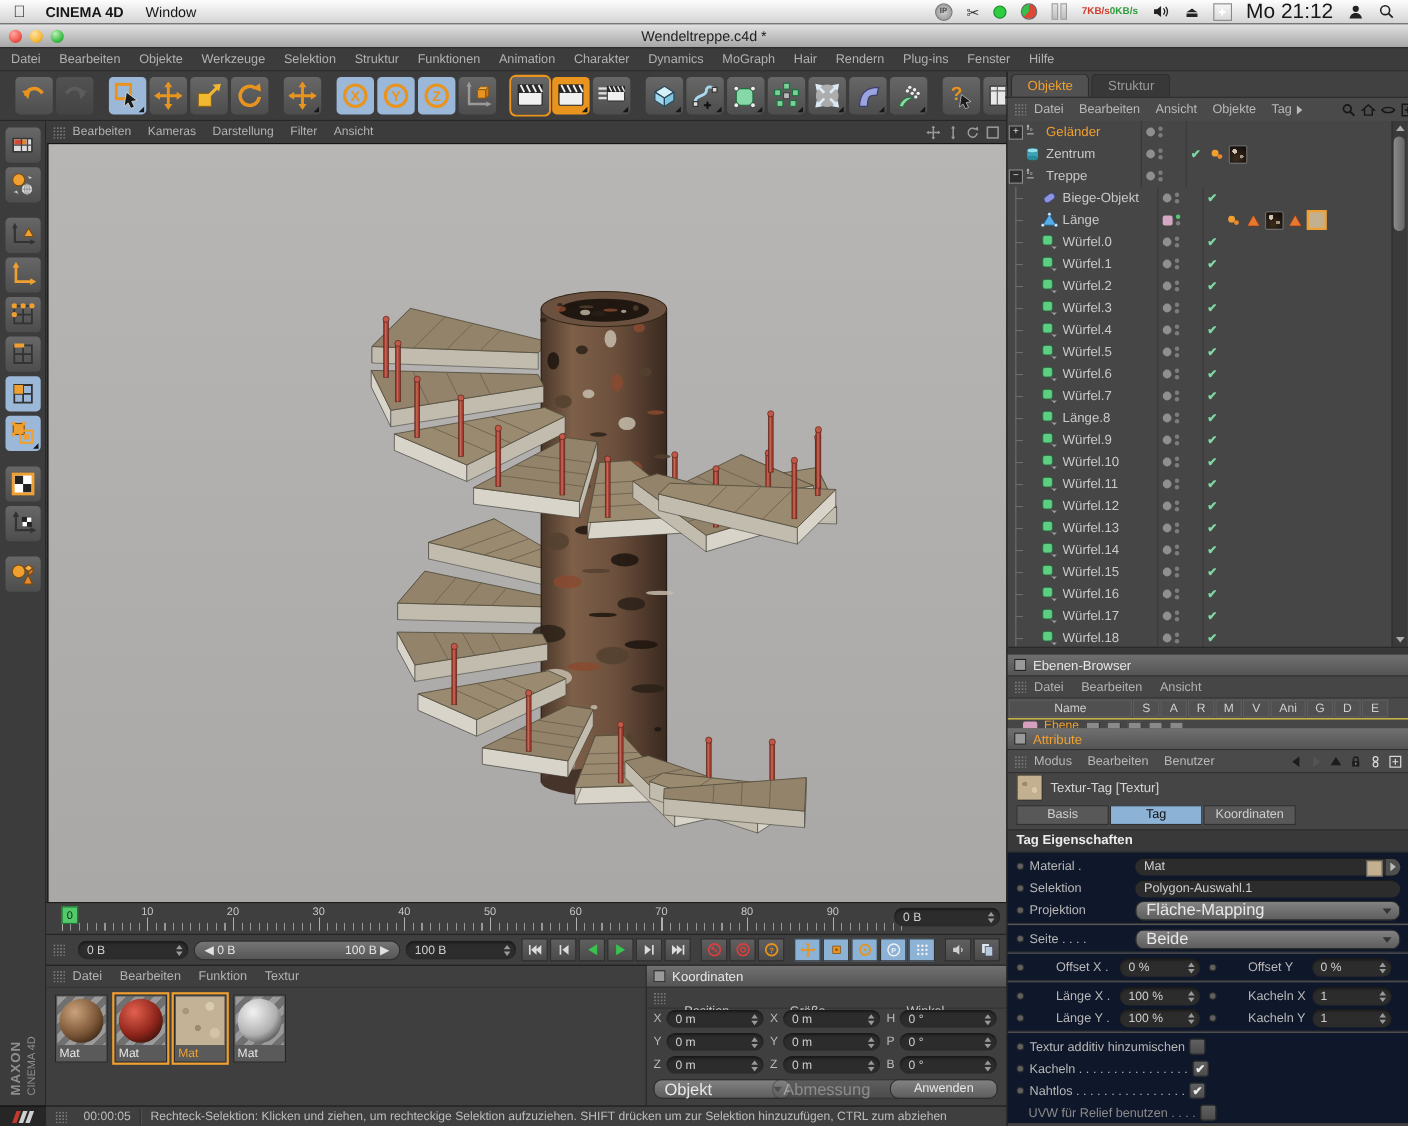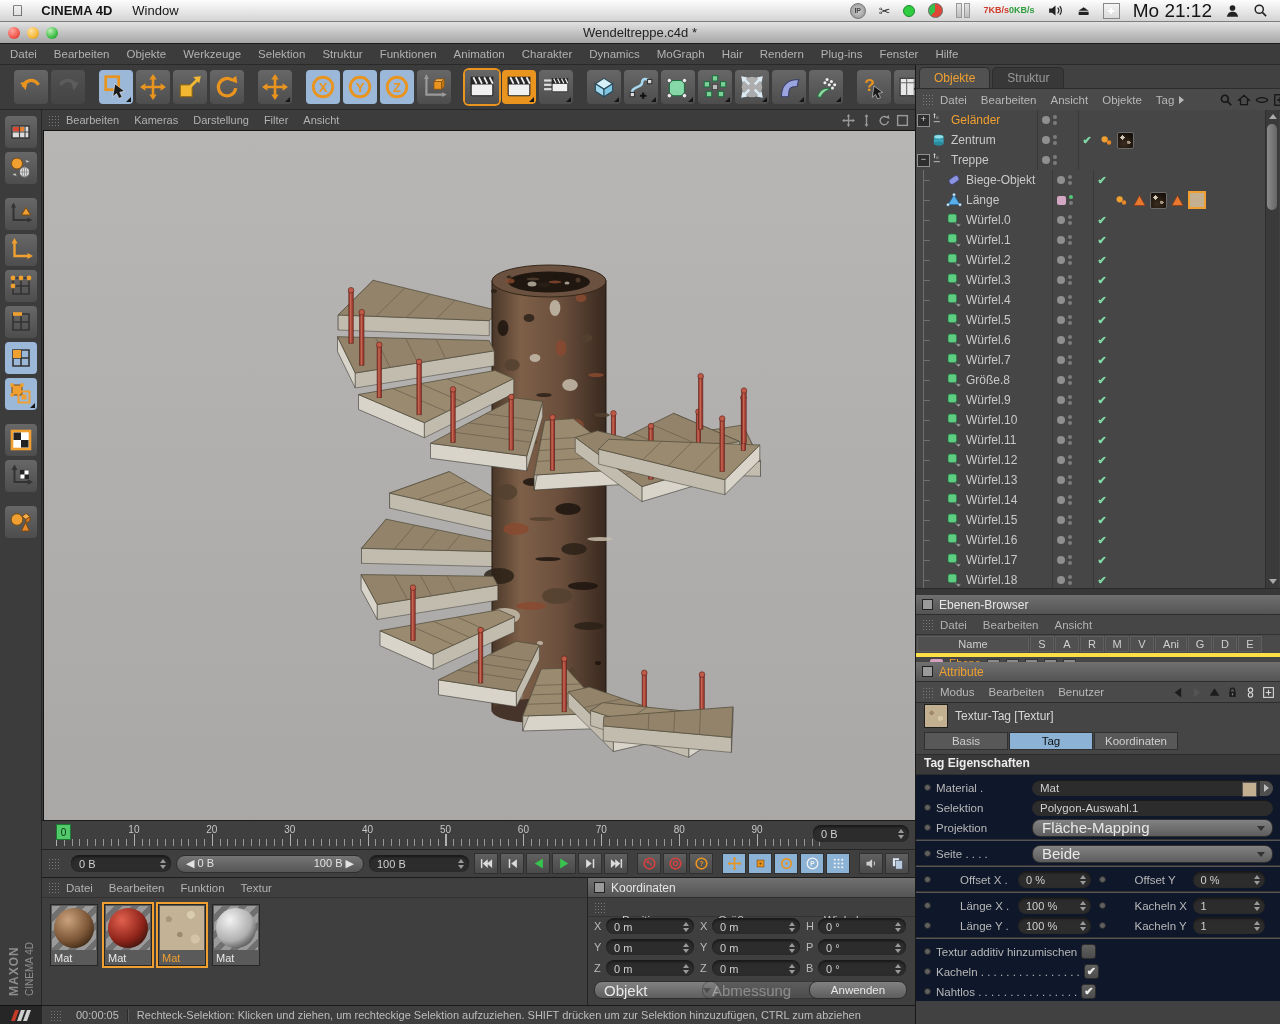--- a/index.html
+++ b/index.html
@@ -175,21 +175,21 @@
   #om-vscroll .ar{position:absolute;left:0;width:13px;height:13px;display:flex;align-items:center;justify-content:center;}
   #om-vscroll .ar.up{top:0;}
   #om-vscroll .ar.dn{bottom:0;}
   #om-vscroll .ar i{width:0;height:0;border-left:4px solid transparent;border-right:4px solid transparent;}
   #om-vscroll .up i{border-bottom:5px solid #aaa;}
   #om-vscroll .dn i{border-top:5px solid #aaa;}
   #om-hstrip{position:absolute;left:0;top:523px;width:365px;height:7px;background:#383838;border-top:1px solid #2a2a2a;}
 
   
   #lb{position:absolute;left:0;top:530px;width:365px;height:67px;overflow:hidden;background:#464646;}
-  #lb-cols{display:flex;padding:1px 1px;background:#4a4a4a;border-bottom:4px solid #fde047;}
+  #lb-cols{display:flex;padding:1px 1px;background:#4a4a4a;border-bottom:1px solid #fde047;}
   .lbh{border:1px solid #5e5e5e;background:#505050;margin-right:1px;font-size:11px;color:#cfcfcf;padding:1px 3px;text-align:center;flex:none;}
   #lb-row{display:flex;align-items:flex-start;height:10px;overflow:hidden;padding-left:14px;gap:6px;font-size:11px;}
   #lb-row .sw{width:13px;height:8px;border-radius:2px;background:#d4a0be;margin-top:2px;}
   #lb-row .lbl{color:#f0a030;}
   #lb-row .mi9{width:11px;height:8px;margin-top:2px;background:#8a8a8a;border:1px solid #333;}
 
   
   #attr{position:absolute;left:0;top:597px;width:365px;height:437px;}
   #attr-menu{height:20px;background:#4a4a4a;border-bottom:1px solid #2c2c2c;display:flex;align-items:center;padding:0 6px;font-size:11.5px;color:#b8b8b8;}
   #attr-menu .menu-item{margin-right:14px;}
@@ -1507,21 +1507,21 @@
         </div>
         <div class="trow">
           <span class="branch"></span>
           <span class="texp"></span>
           <span class="ticon">
             <svg viewBox="0 0 24 24">
               <rect x="3" y="3" width="13" height="13" rx="3" fill="#5ecf82" stroke="#1e6e3a"></rect>
               <path d="M12 15c4 4 7 4 10 2.5L19 22z" fill="#aaa" stroke="#666" stroke-width=".5"></path>
             </svg>
           </span>
-          <span class="tlabel">Größe.8</span>
+          <span class="tlabel">Länge.8</span>
           <span class="dotcell">
             <span class="bigdot"></span>
             <span class="minis">
               <i></i>
               <i></i>
             </span>
           </span>
           <span class="chk">✔</span>
           <span class="ttags"></span>
         </div>
@@ -1946,18 +1946,23 @@
           <div class="arow">
             <span class="bullet"></span>
             <span class="albl" style="width: auto;">Kacheln . . . . . . . . . . . . . . . .</span>
             <span class="cb">✔</span>
           </div>
           <div class="arow">
             <span class="bullet"></span>
             <span class="albl" style="width: auto;">Nahtlos . . . . . . . . . . . . . . . .</span>
             <span class="cb">✔</span>
           </div>
+          <div class="arow">
+            <span style="width: 11px;"></span>
+            <span class="albl dim" style="width: auto;">UVW für Relief benutzen . . . .</span>
+            <span class="cb"></span>
+          </div>
         </div>
       <span class="resize-grip"></span>
     </div>
   </div>
 
 </div>
 
 </body></html>

